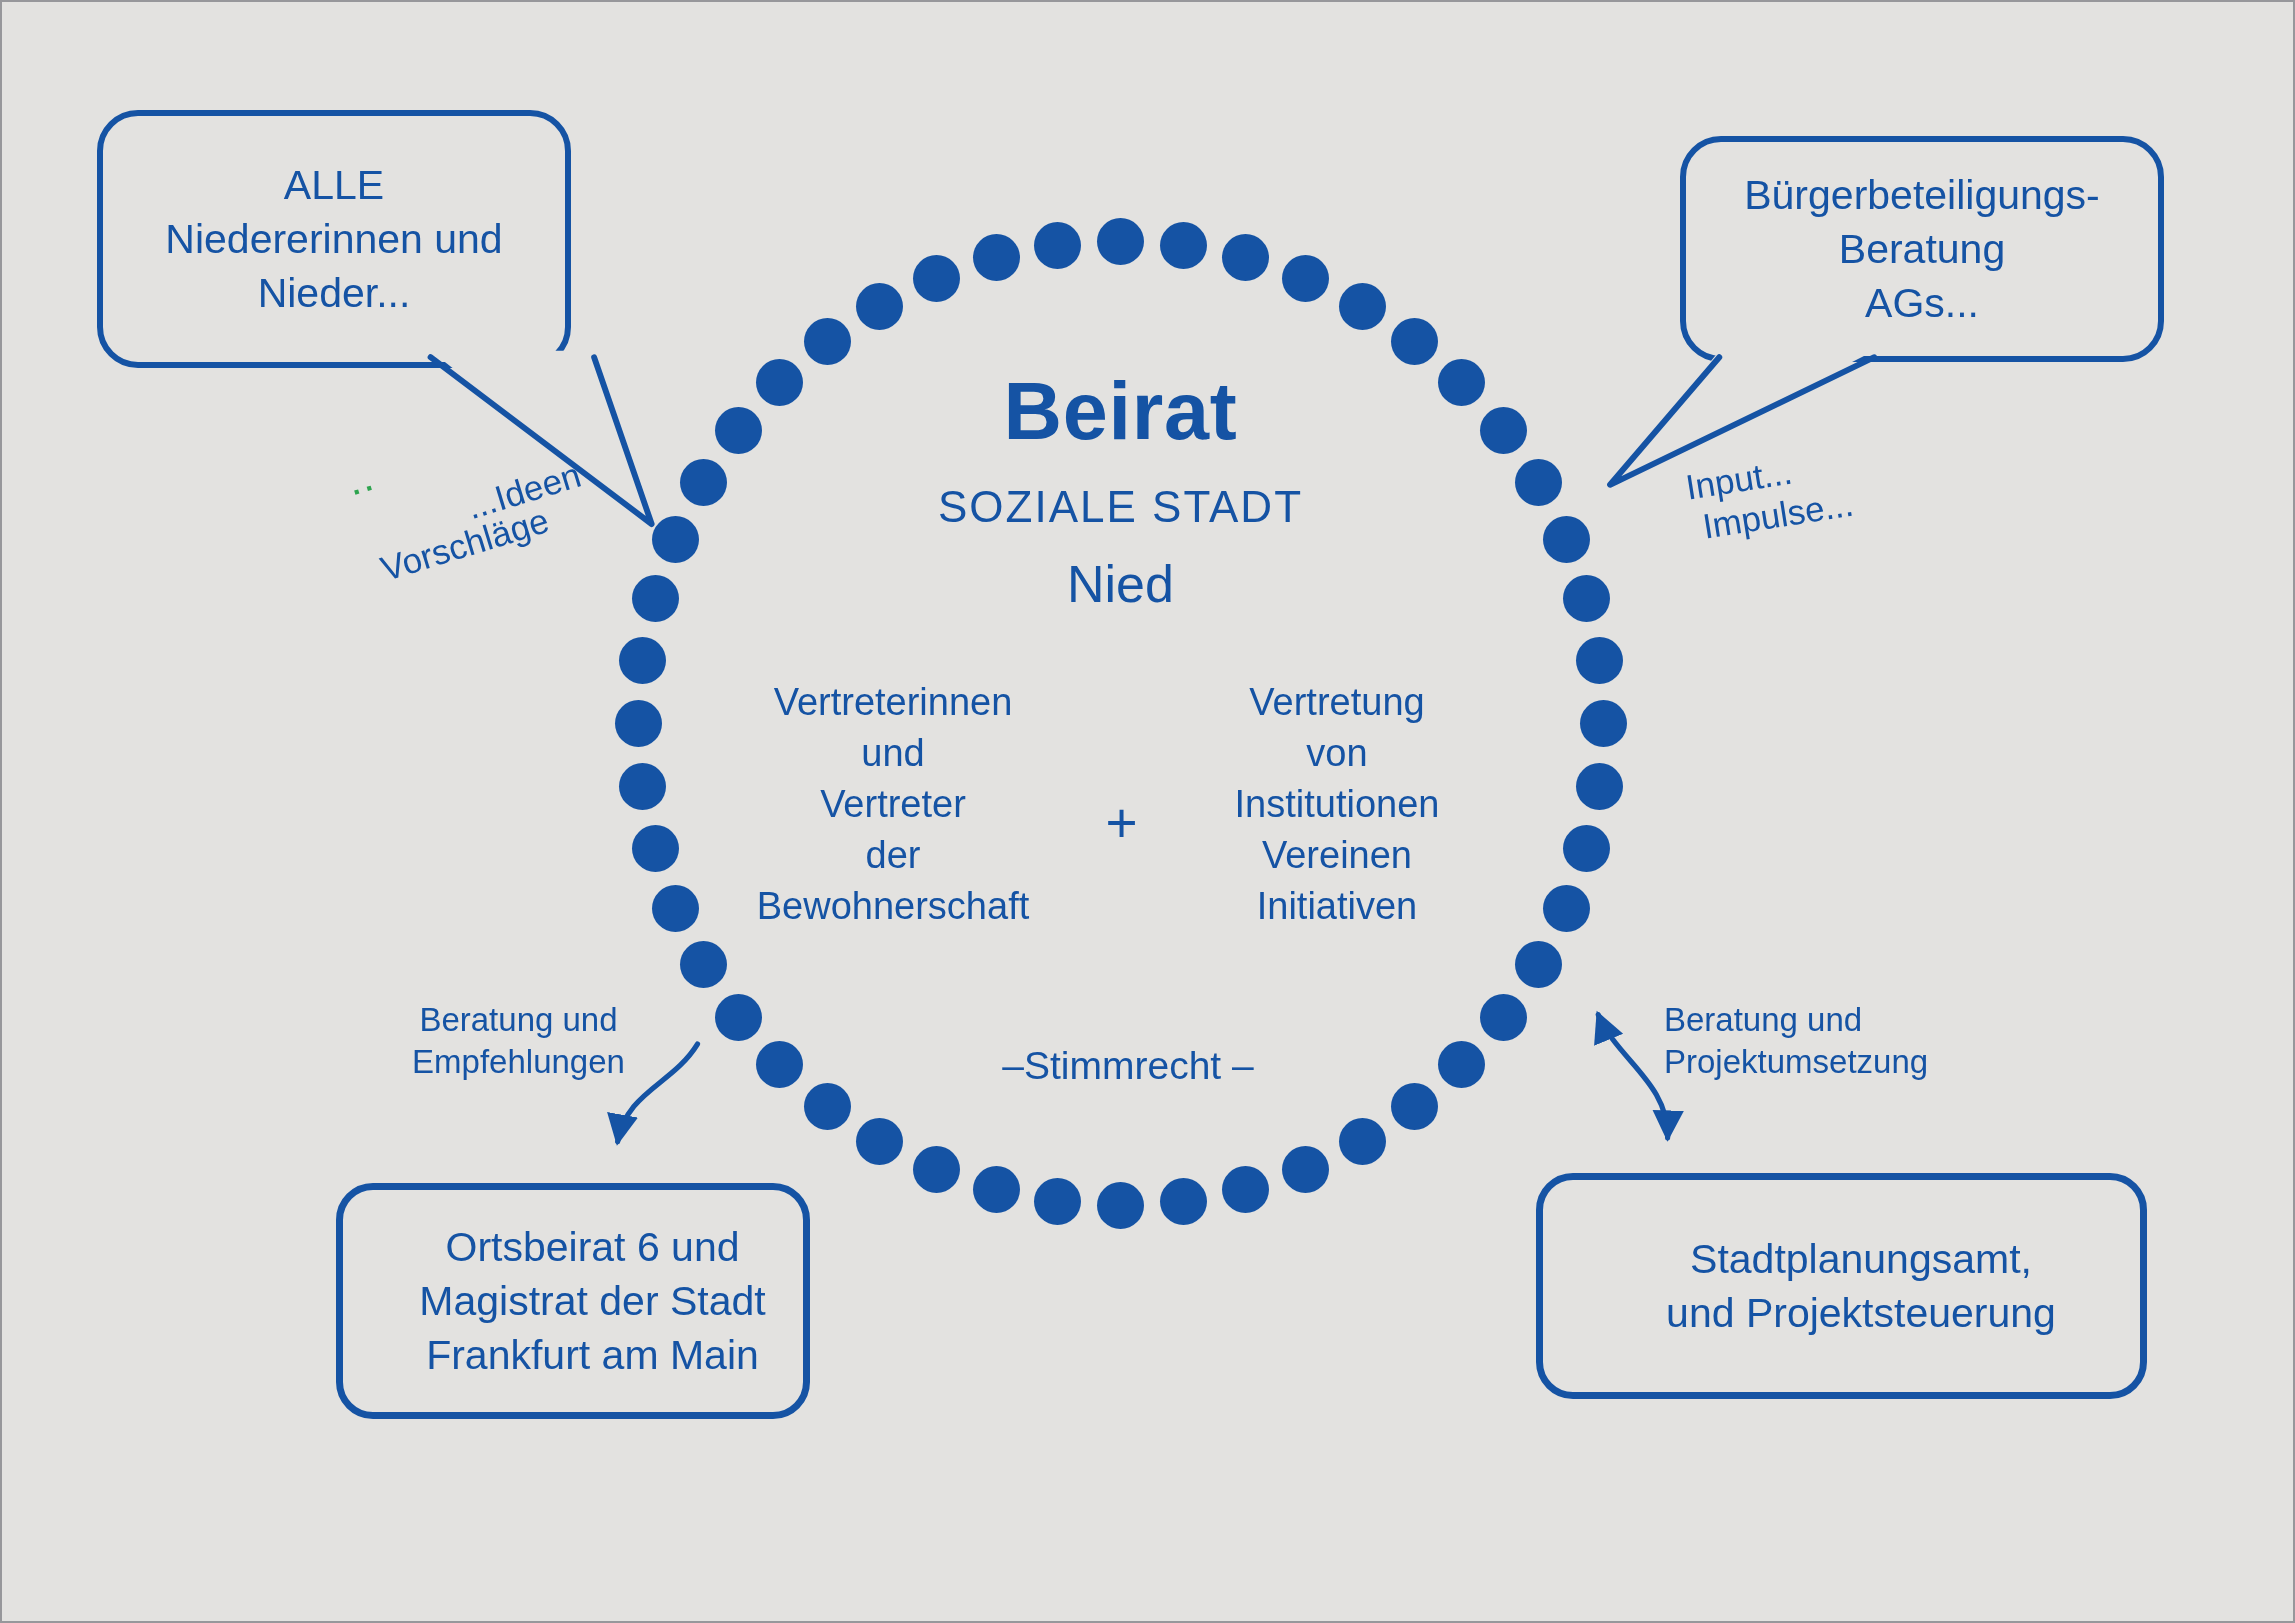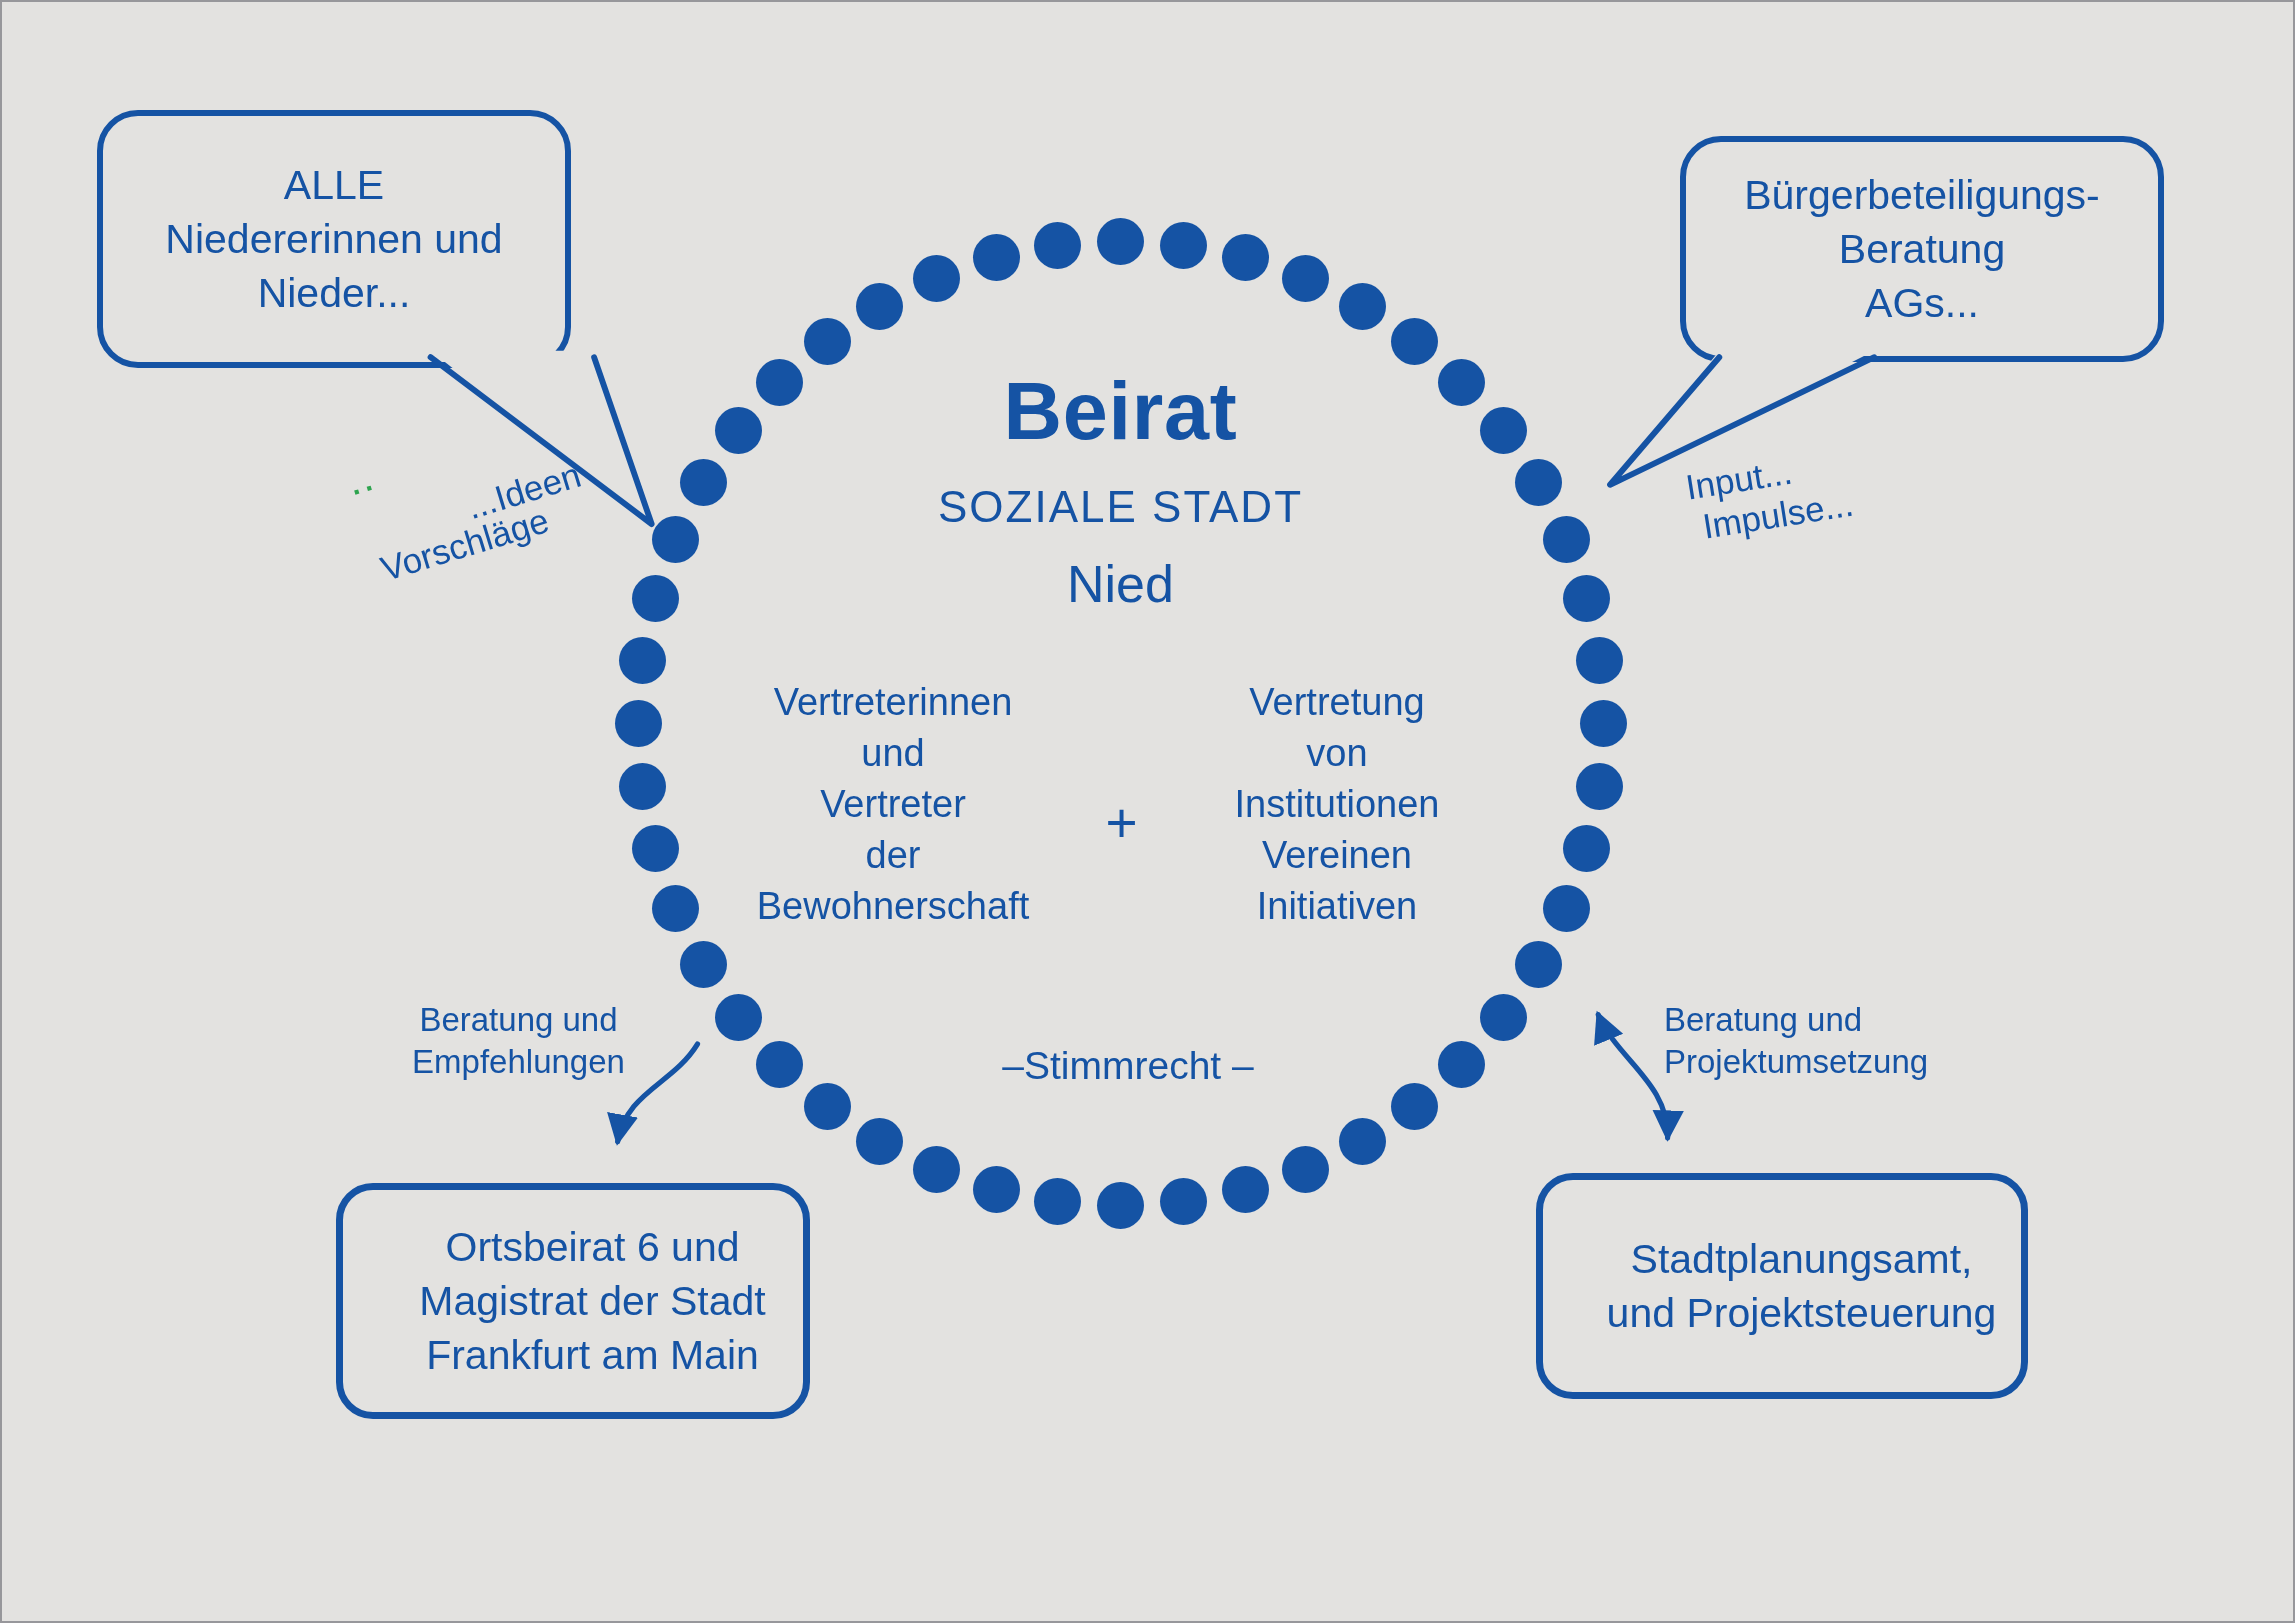--- a/index.html
+++ b/index.html
@@ -32,21 +32,21 @@
     justify-content:center;align-items:center;
     text-align:center;
     background:var(--bg);
   }
   .box{border-width:7.9px;border-radius:37px;padding-left:39px;}
   .tline{font-size:41px;line-height:54px;white-space:nowrap;}
 
   .bubble-tl{left:95px;top:108px;width:474px;height:258px;}
   .bubble-tr{left:1678px;top:134px;width:484px;height:226px;}
   .box-bl{left:334px;top:1181px;width:474px;height:236px;}
-  .box-br{left:1534px;top:1171px;width:492px;height:226px;}
+  .box-br{left:1534px;top:1171px;width:611px;height:226px;}
 
   
   .title{position:absolute;left:857px;top:363px;width:523px;text-align:center;
          font-size:81px;font-weight:bold;letter-spacing:0.7px;}
   .subtitle{position:absolute;left:824px;top:480px;width:589px;text-align:center;
          font-size:44px;letter-spacing:2px;}
   .nied{position:absolute;left:857px;top:552px;width:523px;text-align:center;font-size:52px;}
   .col{position:absolute;top:675px;width:366px;text-align:center;
        font-size:38px;line-height:51px;}
   .col-left{left:708px;}

